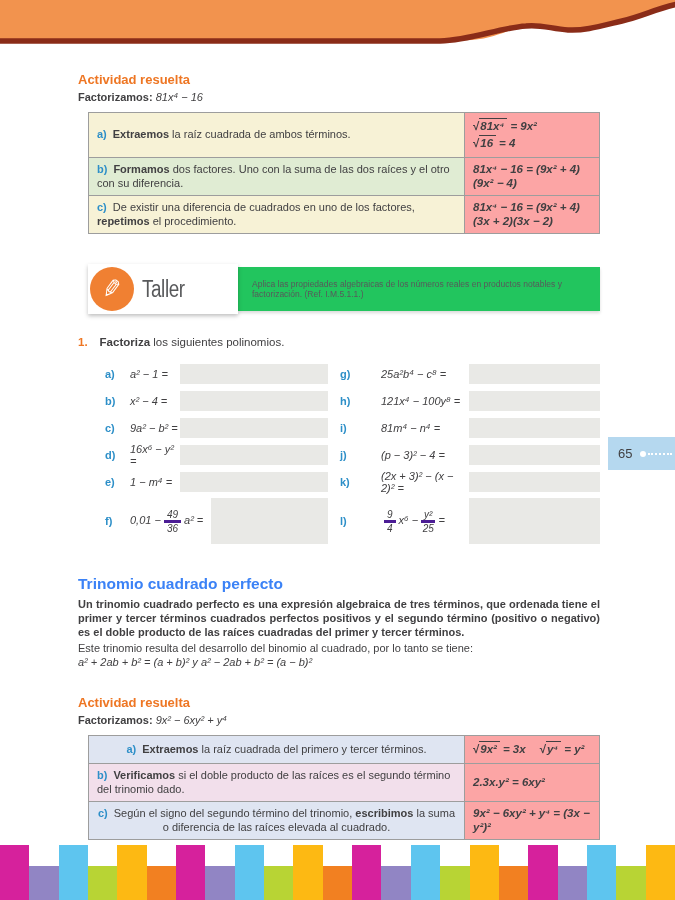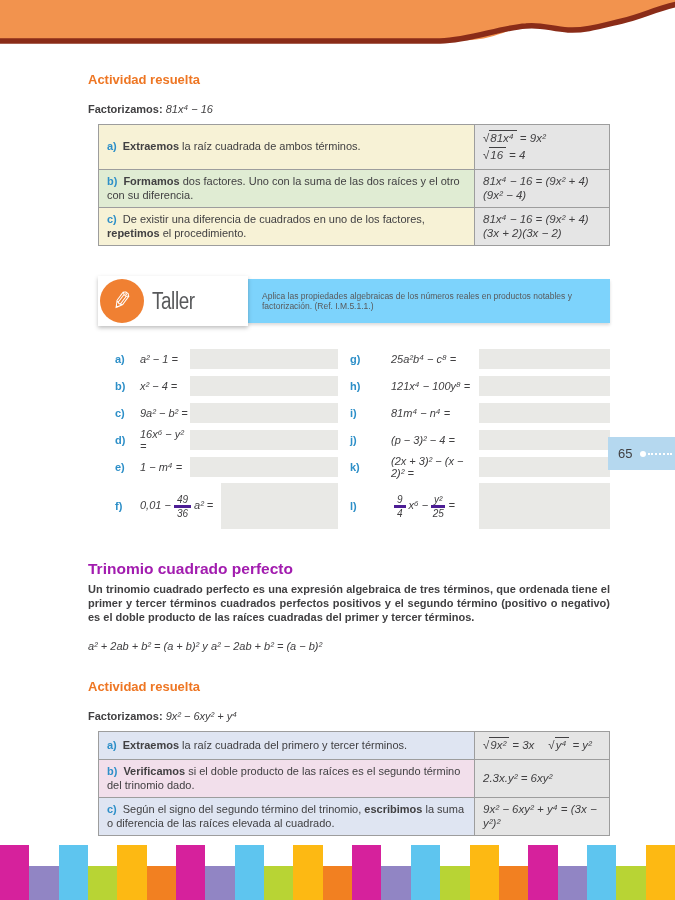--- a/index.html
+++ b/index.html
@@ -4,51 +4,51 @@
 <style>
   * { margin:0; padding:0; box-sizing:border-box; }
   html,body { background:#ffffff; }
   body { font-family:"Liberation Sans", sans-serif; color:#414042; }
   .page { position:relative; width:675px; height:900px; background:#fff; overflow:hidden; margin:0 auto; }
 
   
   .top-band { position:absolute; top:0; left:0; width:675px; height:48px; }
 
   
-  .content { position:absolute; left:88px; top:72px; width:522px; }
+  .content { position:absolute; left:78px; top:72px; width:522px; }
 
   h3.orange-heading { color:#ee7623; font-size:13px; font-weight:bold; }
-  .factor-line { font-size:11px; margin-top:16px; }
+  .factor-line { font-size:11px; margin-top:4px; }
   .factor-line b { font-weight:bold; }
   .math { font-style:italic; }
 
   
   table.activity { border-collapse:collapse; width:512px; margin:9px 0 0 10px; font-size:11px; }
   table.activity td { border:1px solid #9d9d9d; padding:5px 8px; vertical-align:middle; line-height:13.5px; }
   td.desc { width:376px; }
-  td.formula-cell { background:#e5e5e5; font-size:11.5px; }
+  td.formula-cell { background:#fca5a5; font-size:11.5px;font-weight:bold; }
   .bg-yellow { background:#f7f2d6; }
   .bg-green  { background:#e0ecd3; }
-  .bg-blue   { background:#dfe5f2; }
+  .bg-blue   { background:#dfe5f2;text-align:center; }
   .bg-pink   { background:#f2dfeb; }
   .row-label { color:#2d8fc8; font-weight:bold; margin-right:6px; }
 
   .fline { white-space:nowrap; line-height:17px; }
   .rad { font-style:normal; }
   .radicand { border-top:1.2px solid #414042; padding:1px 3px 0 1px; font-style:italic; }
   .sq-gap { display:inline-block; width:14px; }
   .rhs { font-style:italic; margin-left:3px; }
 
   
   .taller { display:flex; align-items:center; margin:30px 0 0 10px; width:512px; height:50px; }
   .taller-card { position:relative; background:#fff; box-shadow:0 2px 4px rgba(0,0,0,0.25); height:50px; width:150px; display:flex; align-items:center; flex:none; }
   .taller-circle { width:44px; height:44px; border-radius:50%; background:#f08032; margin-left:2px; display:flex; align-items:center; justify-content:center; flex:none; }
   .pencil { color:#ffffff; font-size:24px; transform:scaleX(-1) rotate(8deg); line-height:1; }
   .taller-word { color:#58595b; font-size:23px; letter-spacing:-0.5px; margin-left:8px; transform:scaleX(0.82); transform-origin:left center; white-space:nowrap; }
-  .taller-desc { flex:1; background:#7dd3fc; height:44px; display:flex; align-items:center; padding:8px 14px; font-size:8.5px; color:#58595b; box-shadow:0 2px 3px rgba(0,0,0,0.15); }
+  .taller-desc { flex:1; background:#22c55e; height:44px; display:flex; align-items:center; padding:8px 14px; font-size:8.5px; color:#58595b; box-shadow:0 2px 3px rgba(0,0,0,0.15); }
 
   
   .exercise { margin-top:22px; }
   .ex-intro { font-size:11.5px; }
   .ex-num { color:#ee7623; font-weight:bold; margin-right:12px; }
   .ex-cols { display:flex; margin-top:15px; }
   .ex-col-left { width:250px; padding-left:27px; flex:none; }
   .ex-col-right { flex:1; padding-left:12px; }
   .ex-item { display:flex; align-items:center; margin-bottom:6px; height:21px; }
   .ex-item.tall-item { height:46px; margin-top:6px; }
@@ -58,24 +58,24 @@
   .ex-col-right .ex-expr { width:88px;margin-left:16px; }
   .ex-col-left .ex-expr.wide { width:auto; margin-right:8px; }
   .ex-col-right .ex-expr.wide { width:88px; }
   .answer-box { flex:1; background:#e9e9e6; height:20px; align-self:center; }
   .tall-item .answer-box { height:46px; }
 
   .frac { display:inline-flex; flex-direction:column; text-align:center; vertical-align:middle; font-size:10px; line-height:11px; margin:0 3px; }
   .frac .num { border-bottom:3px solid #4c1d95; padding:0 3px; }
 
   
-  h2.blue-heading { color:#a21caf; font-size:15.5px; font-weight:bold; margin-top:25px; }
+  h2.blue-heading { color:#3b82f6; font-size:15.5px; font-weight:bold; margin-top:25px; }
   .body-para { font-size:11px; line-height:13.8px; text-align:justify; margin-top:5px;font-weight:bold; }
   .body-line { font-size:11px; line-height:13.8px; margin-top:3px; }
-  .formula-para { font-size:11px; margin-top:16px; }
+  .formula-para { font-size:11px; margin-top:0; }
 
   .mt-act2 { margin-top:27px; }
 
   
   .page-tab { position:absolute; right:0; top:437px; width:67px; height:33px; background:#b5d8ef; display:flex; align-items:center; padding-left:10px; }
   .page-num { font-size:13px; color:#414042; }
   .tab-dot { width:6px; height:6px; border-radius:50%; background:#ffffff; margin-left:8px; flex:none; }
   .tab-dots { flex:1; border-bottom:2px dotted #ffffff; margin:0 3px 0 2px; height:1px; }
 
   
@@ -132,20 +132,23 @@
       <div class="taller-card">
         <div class="taller-circle">
           <span class="pencil">✎</span>
         </div>
         <span class="taller-word">Taller</span>
       </div>
       <div class="taller-desc">Aplica las propiedades algebraicas de los números reales en productos notables y factorización. (Ref. I.M.5.1.1.)</div>
     </div>
 
     <div class="exercise">
+      <p class="ex-intro">
+        <span class="ex-num">1.</span><b>Factoriza</b><span> los siguientes polinomios.</span>
+      </p>
       <div class="ex-cols">
         <div class="ex-col-left">
           <div class="ex-item">
             <span class="ex-label">a)</span>
             <span class="ex-expr math">a² − 1 =</span>
             <span class="answer-box"></span>
           </div>
           <div class="ex-item">
             <span class="ex-label">b)</span>
             <span class="ex-expr math">x² − 4 =</span>
@@ -211,20 +214,21 @@
                   <span class="den">25</span>
                 </span><span>=</span></span>
             <span class="answer-box"></span>
           </div>
         </div>
       </div>
     </div>
 
     <h2 class="blue-heading">Trinomio cuadrado perfecto</h2>
     <p class="body-para">Un trinomio cuadrado perfecto es una expresión algebraica de tres términos, que ordenada tiene el primer y tercer términos cuadrados perfectos positivos y el segundo término (positivo o negativo) es el doble producto de las raíces cuadradas del primer y tercer términos.</p>
+    <p class="body-line">Este trinomio resulta del desarrollo del binomio al cuadrado, por lo tanto se tiene:</p>
     <p class="formula-para math">a² + 2ab + b² = (a + b)² y a² − 2ab + b² = (a − b)²</p>
 
     <h3 class="orange-heading mt-act2">Actividad resuelta</h3>
     <p class="factor-line">
       <b>Factorizamos:</b>
       <span class="math">9x² − 6xy² + y⁴</span>
     </p>
 
     <table class="activity">
       <tbody>

